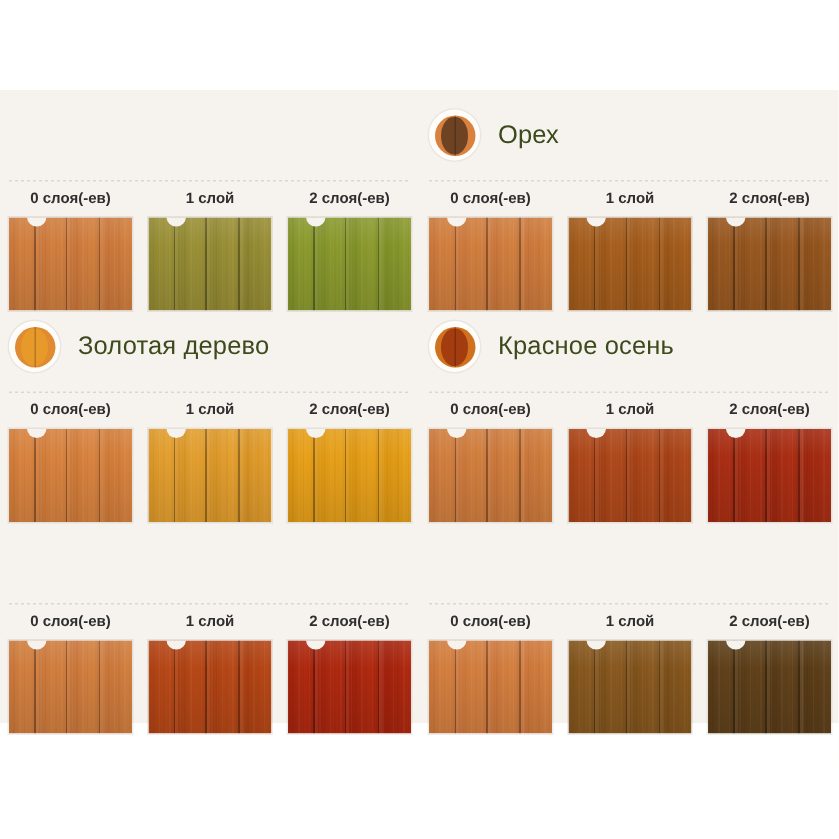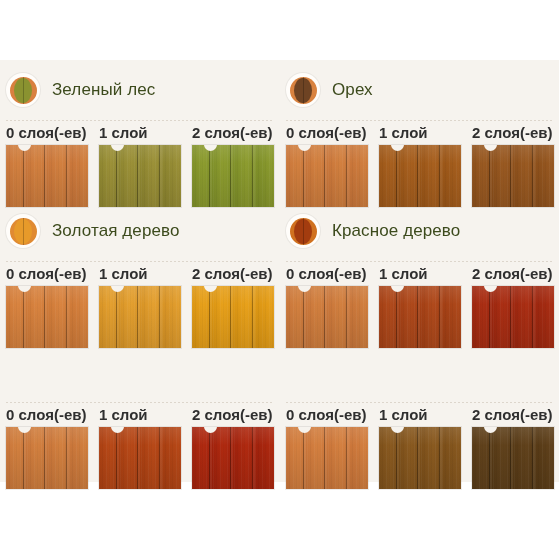--- a/index.html
+++ b/index.html
@@ -116,26 +116,27 @@
     width: 273px;
     display: flex;
   }
   .sample {
     width: 82px;
     margin-right: 11px;
   }
   .sample:last-child { margin-right: 0; }
 
   .sample-label {
-    font-size: 15px;
+    font-size: 10px;
     font-weight: bold;
     color: #2f2f2f;
     line-height: 13px;
     margin-bottom: 6px;
     white-space: nowrap;
+    text-align: center;
   }
 
   
   .wood {
     position: relative;
     width: 82px;
     height: 62px;
     overflow: hidden;
     box-shadow: 0 0 0 1px rgba(0,0,0,0.07);
   }
@@ -189,28 +190,20 @@
     box-shadow: 0 1px 0 rgba(0,0,0,0.06) inset;
   }
 </style>
 </head>
 <body>
 
 <div id="palette-page">
   <div id="palette-board">
 
     <div class="color-block" style="left:0px;  top:0px;">
-        <div class="block-header">
-          <span class="swatch-dot">
-            <span class="ring" style="background: rgb(217, 128, 63);">
-              <span class="core" style="background: rgb(138, 146, 48);"></span>
-            </span>
-          </span>
-          <span class="block-title">Зеленый лес</span>
-        </div>
         <div class="block-divider"></div>
         <div class="samples">
           <div class="sample">
             <div class="sample-label">0 слоя(-ев)</div>
             <div class="wood">
               <div class="planks" style="background: linear-gradient(to right, rgb(201, 118, 58) 0%, rgb(210, 128, 63) 14%, rgb(201, 118, 58) 25%, rgb(210, 128, 63) 38%, rgb(201, 118, 58) 52%, rgb(210, 128, 63) 66%, rgb(201, 118, 58) 80%, rgb(210, 128, 63) 100%);"></div>
               <div class="seams"></div>
               <div class="grain"></div>
               <div class="shade"></div>
               <div class="notch"></div>
@@ -327,21 +320,21 @@
         </div>
       </div>
 
     <div class="color-block" style="left:280px;top:141px;">
         <div class="block-header">
           <span class="swatch-dot">
             <span class="ring" style="background: rgb(208, 113, 31);">
               <span class="core" style="background: rgb(163, 60, 15);"></span>
             </span>
           </span>
-          <span class="block-title">Красное дерево</span>
+          <span class="block-title">Красное осень</span>
         </div>
         <div class="block-divider"></div>
         <div class="samples">
           <div class="sample">
             <div class="sample-label">0 слоя(-ев)</div>
             <div class="wood">
               <div class="planks" style="background: linear-gradient(to right, rgb(201, 118, 58) 0%, rgb(210, 128, 63) 14%, rgb(201, 118, 58) 25%, rgb(210, 128, 63) 38%, rgb(201, 118, 58) 52%, rgb(210, 128, 63) 66%, rgb(201, 118, 58) 80%, rgb(210, 128, 63) 100%);"></div>
               <div class="seams"></div>
               <div class="grain"></div>
               <div class="shade"></div>

